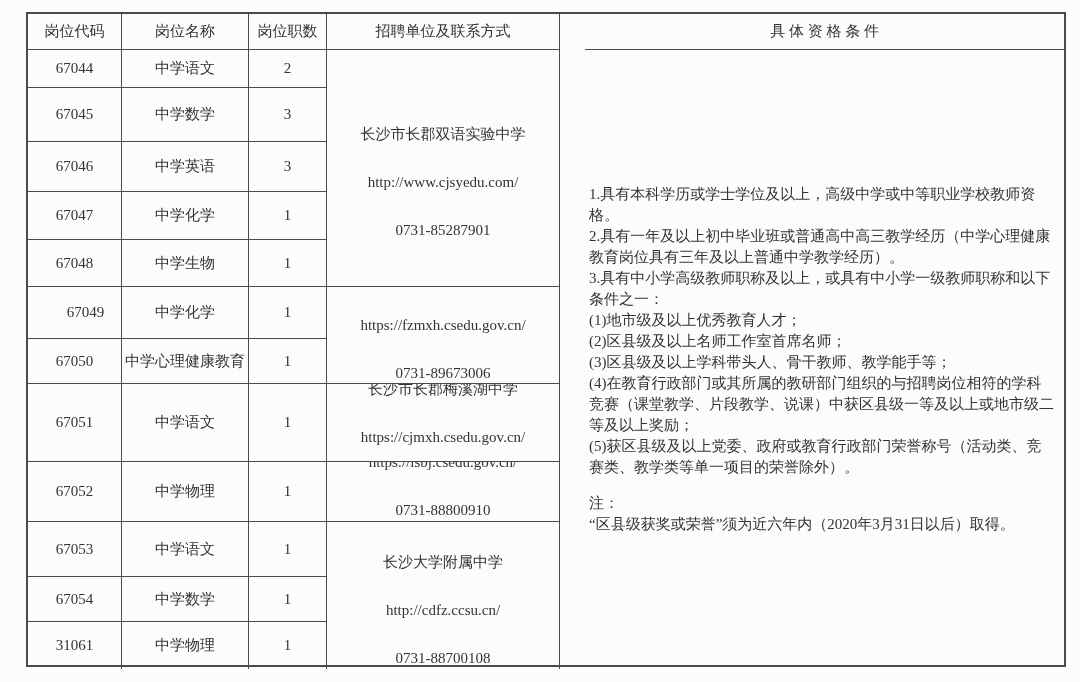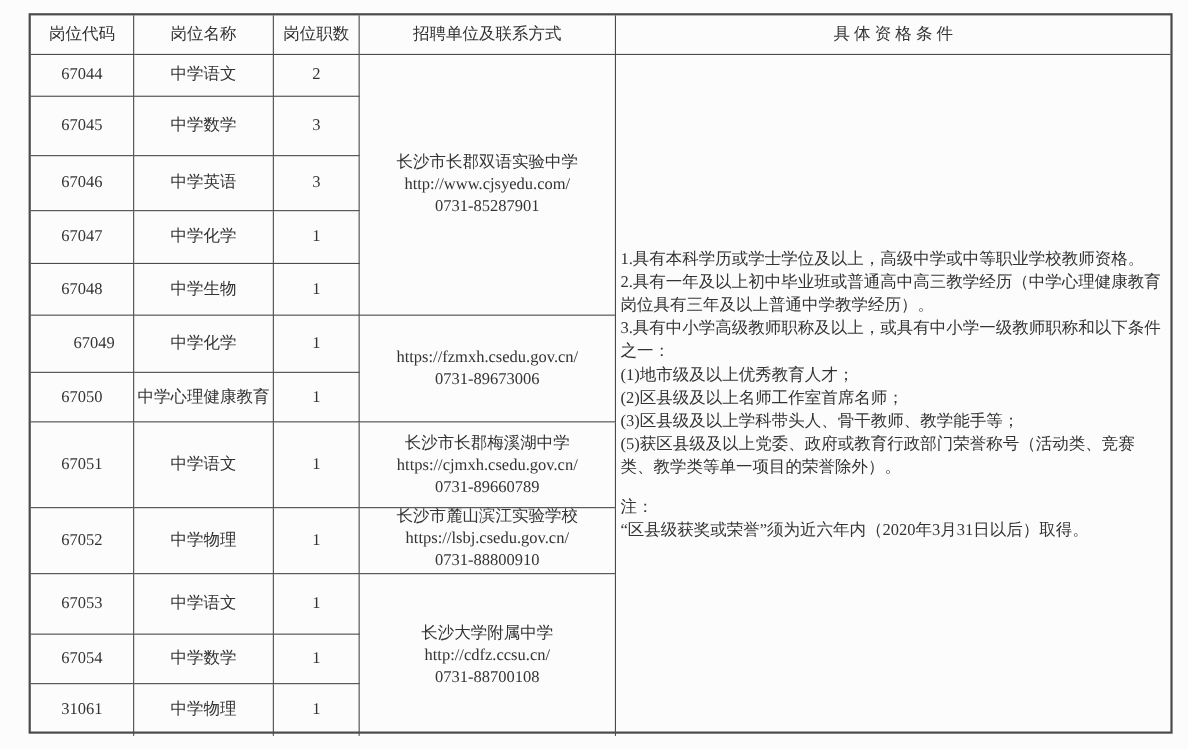--- a/index.html
+++ b/index.html
@@ -31,28 +31,28 @@
     display:flex;
     align-items:center;
     justify-content:center;
     text-align:center;
     font-size:15px;
     line-height:1.25;
     overflow:hidden;
     padding:1px 2px;
   }
   .header{font-weight:normal;font-size:15px;}
-  .no-r{border-right:none;}
+  .no-r{border-right:none;margin-left:25px;}
   .no-b{border-bottom:none;}
   .unit{
     flex-direction:column;
     font-size:15px;
     line-height:20px;
   }
-  .unit .u-line{white-space:nowrap;}
+  .unit .u-line{white-space:nowrap;margin-top:28px;}
   .qual{
     flex-direction:column;
     align-items:stretch;
     justify-content:center;
     text-align:left;
     padding:4px 8px 4px 4px;
     font-size:15px;
     line-height:21px;
   }
   .qual .q-line{text-align:left;}
@@ -142,18 +142,19 @@
     <div class="u-line">0731-88700108</div>
   </div>
 
   <div class="cell qual no-r no-b" style="grid-column:5;grid-row:2/14;">
     <div class="q-line">1.具有本科学历或学士学位及以上，高级中学或中等职业学校教师资格。</div>
     <div class="q-line">2.具有一年及以上初中毕业班或普通高中高三教学经历（中学心理健康教育岗位具有三年及以上普通中学教学经历）。</div>
     <div class="q-line">3.具有中小学高级教师职称及以上，或具有中小学一级教师职称和以下条件之一：</div>
     <div class="q-line">(1)地市级及以上优秀教育人才；</div>
     <div class="q-line">(2)区县级及以上名师工作室首席名师；</div>
     <div class="q-line">(3)区县级及以上学科带头人、骨干教师、教学能手等；</div>
+    <div class="q-line">(4)在教育行政部门或其所属的教研部门组织的与招聘岗位相符的学科竞赛（课堂教学、片段教学、说课）中获区县级一等及以上或地市级二等及以上奖励；</div>
     <div class="q-line">(5)获区县级及以上党委、政府或教育行政部门荣誉称号（活动类、竞赛类、教学类等单一项目的荣誉除外）。</div>
     <div class="q-line note">注：</div>
     <div class="q-line">“区县级获奖或荣誉”须为近六年内（2020年3月31日以后）取得。</div>
   </div>
 
 </div>
 
 </body></html>

